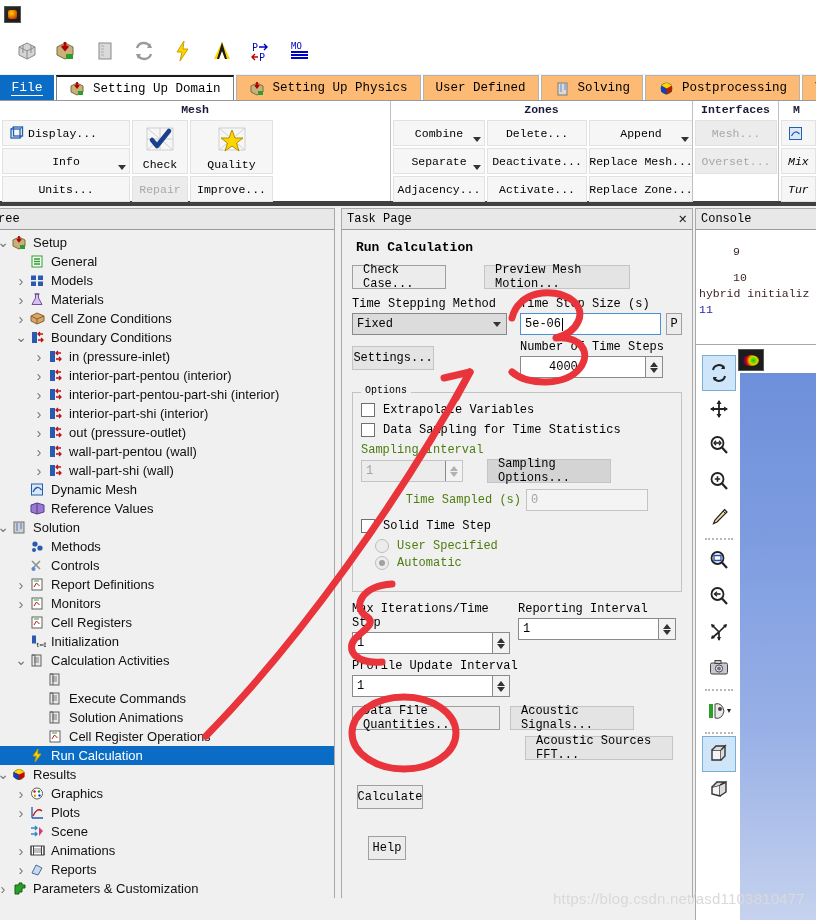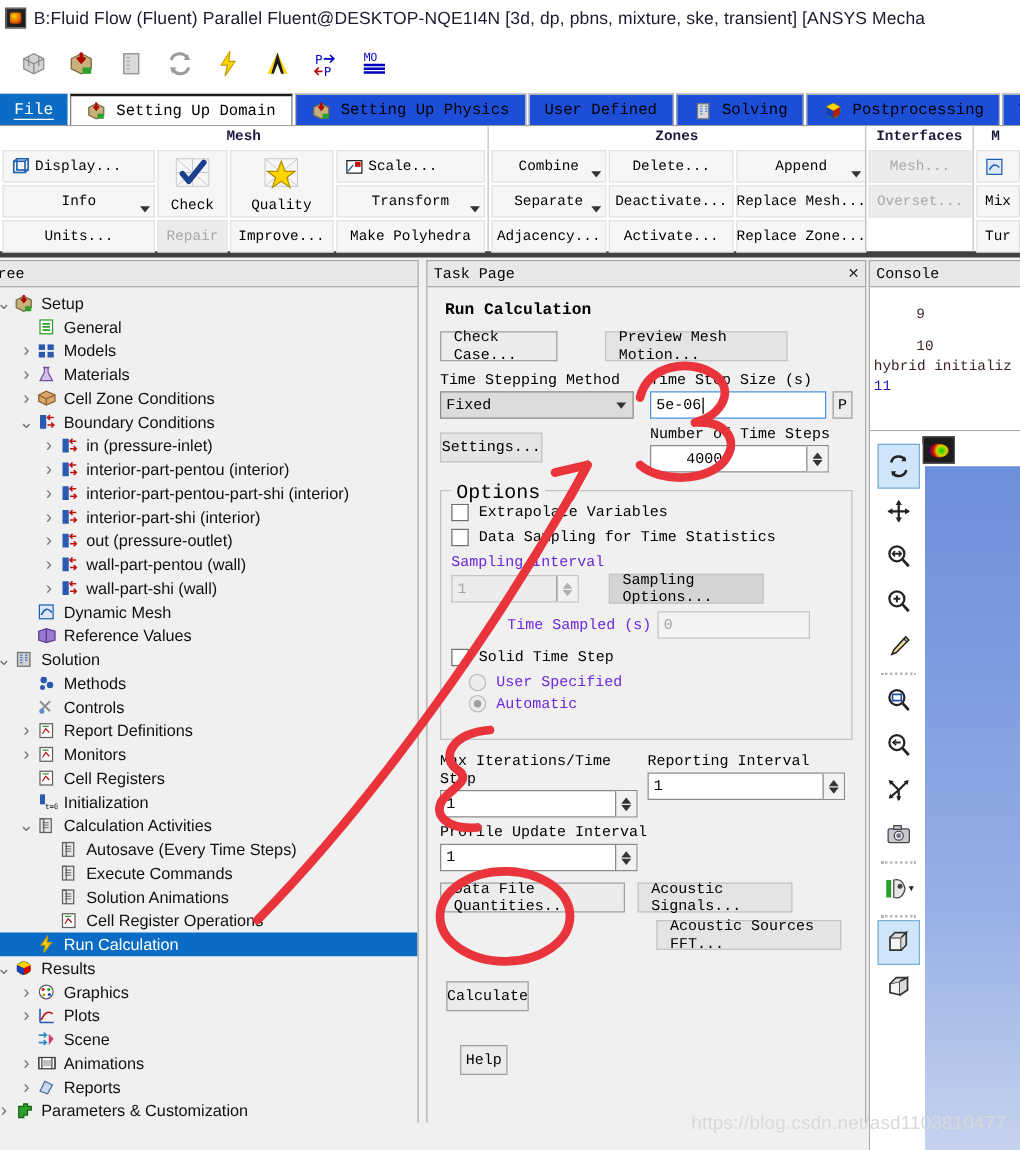--- a/index.html
+++ b/index.html
@@ -63,21 +63,21 @@
     font-size: 13px;
     display: flex; align-items: center; justify-content: center;
     width: 54px; flex: 0 0 auto;
   }
   .tab-file span { border-bottom: 1px solid #fff; padding-bottom:0px; }
   .tab {
     display: flex; align-items: center; gap: 7px;
     padding: 0 12px;
     font-family: "Liberation Mono", monospace;
     font-size: 12.5px; color: #000;
-    background: #1d4ed8;
+    background: #fdba74;
     border: 1px solid #b3b3b3;
     border-bottom: none;
     margin-left: 2px;
     white-space: nowrap;
     flex: 0 0 auto;
   }
   .tab.active {
     background: #ffffff;
     border-top: 2px solid #1a1a1a;
     border-left: 1px solid #808080;
@@ -166,21 +166,21 @@
   .fbtn {
     font-family: "Liberation Mono", monospace; font-size: 12px;
     background: #ececec; border: 1px solid #9f9f9f; color: #000;
     height: 24px; padding: 0 10px; display: inline-flex;
     align-items: center; justify-content: center;
   }
   .fbtn.disabled { color: #000000; background: #e4e4e4; border-color:#c4c4c4; }
   .flab {
     font-family: "Liberation Mono", monospace; font-size: 12px; color: #000;
   }
-  .flab.dim { color: #6d28d9; }
+  .flab.dim { color: #4d7c0f; }
   .finput {
     font-family: "Liberation Mono", monospace; font-size: 12px;
     background: #ffffff; border: 1px solid #8a8a8a; height: 22px;
     display: flex; align-items: center; padding: 0 4px; color: #000;
   }
   .finput.focus { border: 1px solid #4a90d9; }
   .finput.dim { background: #ececec; color: #a3a3a3; border-color:#c4c4c4; }
   .combo {
     font-family: "Liberation Mono", monospace; font-size: 12px;
     background: #dcdcdc; border: 1px solid #8a8a8a; height: 22px;
@@ -198,21 +198,21 @@
   .spin i.up { border-bottom: 5px solid #333; }
   .spin i.dn { border-top: 5px solid #333; }
   .spin.dim i.up { border-bottom-color: #b0b0b0; }
   .spin.dim i.dn { border-top-color: #b0b0b0; }
   .groupbox {
     border: 1px solid #c2c2c2; margin-top: 8px; padding: 8px 8px 8px 8px;
     position: relative;
   }
   .groupbox > .gb-title {
     position: absolute; top: -8px; left: 8px; background: #f0f0f0;
-    padding: 0 4px; font-family: "Liberation Mono", monospace; font-size: 16px;
+    padding: 0 4px; font-family: "Liberation Mono", monospace; font-size: 10px;
   }
   .chkrow { display: flex; align-items: center; gap: 8px; margin-bottom: 6px; }
   .chkbox { width: 14px; height: 14px; background: #fff; border: 1px solid #6f6f6f; flex:0 0 auto;}
   .radio { width:14px;height:14px;border-radius:50%;background:#ececec;border:1px solid #bcbcbc;flex:0 0 auto;position:relative;}
   .radio.on::after{content:"";position:absolute;left:3px;top:3px;width:6px;height:6px;border-radius:50%;background:#a0a0a0;}
 
   
   .console-panel {
     position: absolute; left: 695px; top: 208px; width: 129px; height: 137px;
     display: flex; flex-direction: column;
@@ -285,21 +285,20 @@
   
   .annot { position: absolute; left: 0; top: 0; width: 816px; height: 920px; pointer-events: none; z-index: 40; }
 </style>
 </head>
 <body>
 
 <div id="app">
 
   <div class="titlebar">
     <div class="title-icon"></div>
-    <div class="title-text">B:Fluid Flow (Fluent) Parallel Fluent@DESKTOP-NQE1I4N  [3d, dp, pbns, mixture, ske, transient] [ANSYS Mecha</div>
   </div>
 
   <div class="quickbar">
     <div class="qicon">
       <svg width="26" height="26" viewBox="0 0 26 26">
         <g stroke="#8a8a8a" fill="#d4d4d4" stroke-width="1">
           <path d="M5 9 L13 5 L21 9 L21 17 L13 21 L5 17 Z"></path>
           <path d="M5 9 L13 13 L21 9 M13 13 L13 21" fill="none"></path>
           <path d="M9 7 L9 15 M17 7 L17 15" fill="none"></path>
         </g>
@@ -456,39 +455,20 @@
                 </g>
                 <path d="M16 4 L19 12 L27 12 L20.5 17 L23 25 L16 20 L9 25 L11.5 17 L5 12 L13 12 Z" fill="#ffd400" stroke="#b09000"></path>
               </svg>
             </span>
             <span>Quality</span>
           </div>
           <div class="rbtn">
             <span>Improve...</span>
           </div>
         </div>
-        <div class="rcol" style="width:127px;">
-          <div class="rbtn" style="justify-content:flex-start;">
-            <span class="lbl-ico">
-              <svg width="15" height="15" viewBox="0 0 15 15">
-                  <rect x="1.5" y="2.5" width="12" height="10" fill="#fff" stroke="#222"></rect>
-                  <rect x="8" y="3.5" width="4.5" height="4" fill="#d01010"></rect>
-                  <path d="M2.5 11 L6.5 6" stroke="#2060b0"></path>
-                </svg>
-            </span>
-            <span>Scale...</span>
-          </div>
-          <div class="rbtn">
-            <span>Transform</span>
-            <span class="caret"></span>
-          </div>
-          <div class="rbtn">
-            <span>Make Polyhedra</span>
-          </div>
-        </div>
       </div>
     </div>
 
     <div class="rgroup" style="width:302px;">
       <div class="rgroup-title">Zones</div>
       <div class="rgrid">
         <div class="rcol" style="width:94px;">
           <div class="rbtn">
             <span>Combine</span>
             <span class="caret"></span>
@@ -537,21 +517,21 @@
           <div class="rbtn disabled">
             <span>Overset...</span>
           </div>
         </div>
       </div>
     </div>
 
     <div class="rgroup" style="width:36px;">
       <div class="rgroup-title">M</div>
       <div class="rgrid">
-        <div class="rcol" style="width:47px;">
+        <div class="rcol" style="width:47px;font-style:italic;">
           <div class="rbtn" style="justify-content:flex-start;">
             <span class="lbl-ico">
               <svg width="15" height="15" viewBox="0 0 15 15">
                   <rect x="1.5" y="1.5" width="12" height="12" fill="#dce8f8" stroke="#2060b0"></rect>
                   <path d="M3.5 10 Q7 3 11.5 8" stroke="#2060b0" fill="none" stroke-width="1.2"></path>
                 </svg>
             </span>
           </div>
           <div class="rbtn" style="justify-content:flex-start;">
             <span>Mix</span>
@@ -761,21 +741,20 @@
             </svg></span>
           <span class="tlabel">Calculation Activities</span>
         </div>
         <div class="tnode" style="padding-left: 38px;">
           <span class="twist"></span>
           <span class="tico"><svg width="17" height="15" viewBox="0 0 17 15">
               <rect x="3" y="2" width="9" height="11" fill="#e8e8e8" stroke="#606060"></rect>
               <path d="M5 5h5M5 7h5M5 9h5" stroke="#808080"></path>
               <path d="M3 2 L6 2 L6 13" stroke="#606060" fill="none"></path>
             </svg></span>
-          <span class="tlabel">Autosave (Every Time Steps)</span>
         </div>
         <div class="tnode" style="padding-left: 38px;">
           <span class="twist"></span>
           <span class="tico"><svg width="17" height="15" viewBox="0 0 17 15">
               <rect x="3" y="2" width="9" height="11" fill="#e8e8e8" stroke="#606060"></rect>
               <path d="M5 5h5M5 7h5M5 9h5" stroke="#808080"></path>
               <path d="M3 2 L6 2 L6 13" stroke="#606060" fill="none"></path>
             </svg></span>
           <span class="tlabel">Execute Commands</span>
         </div>

